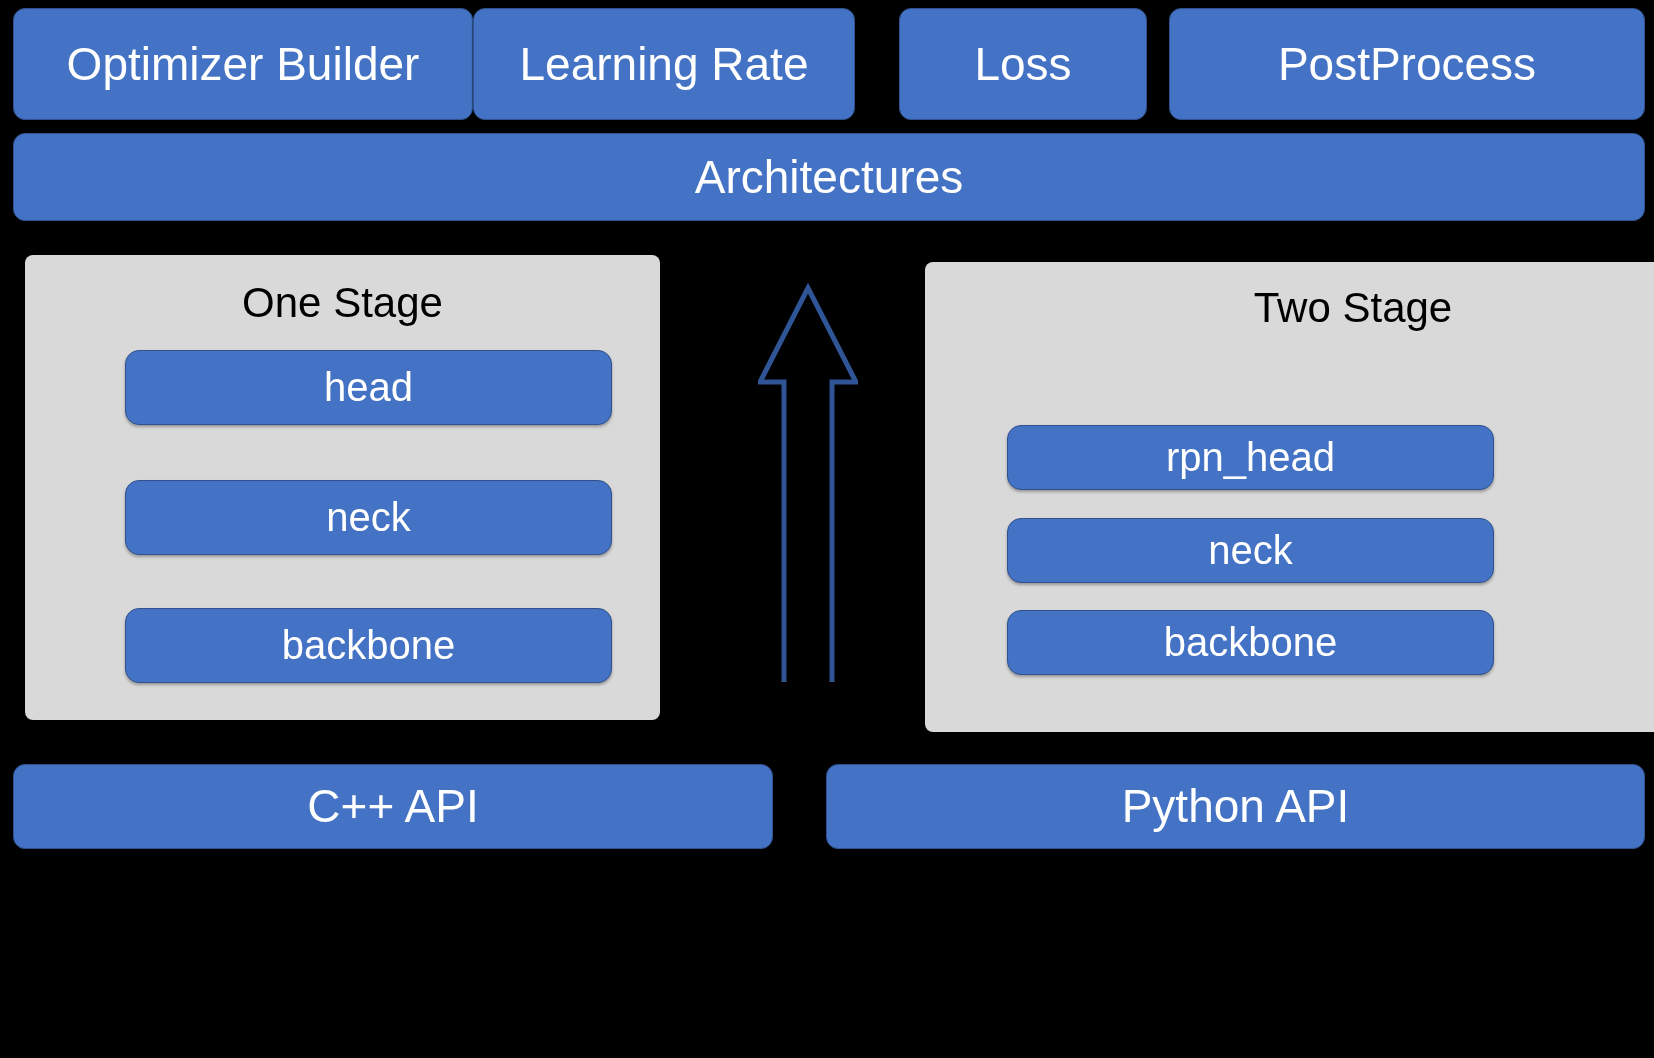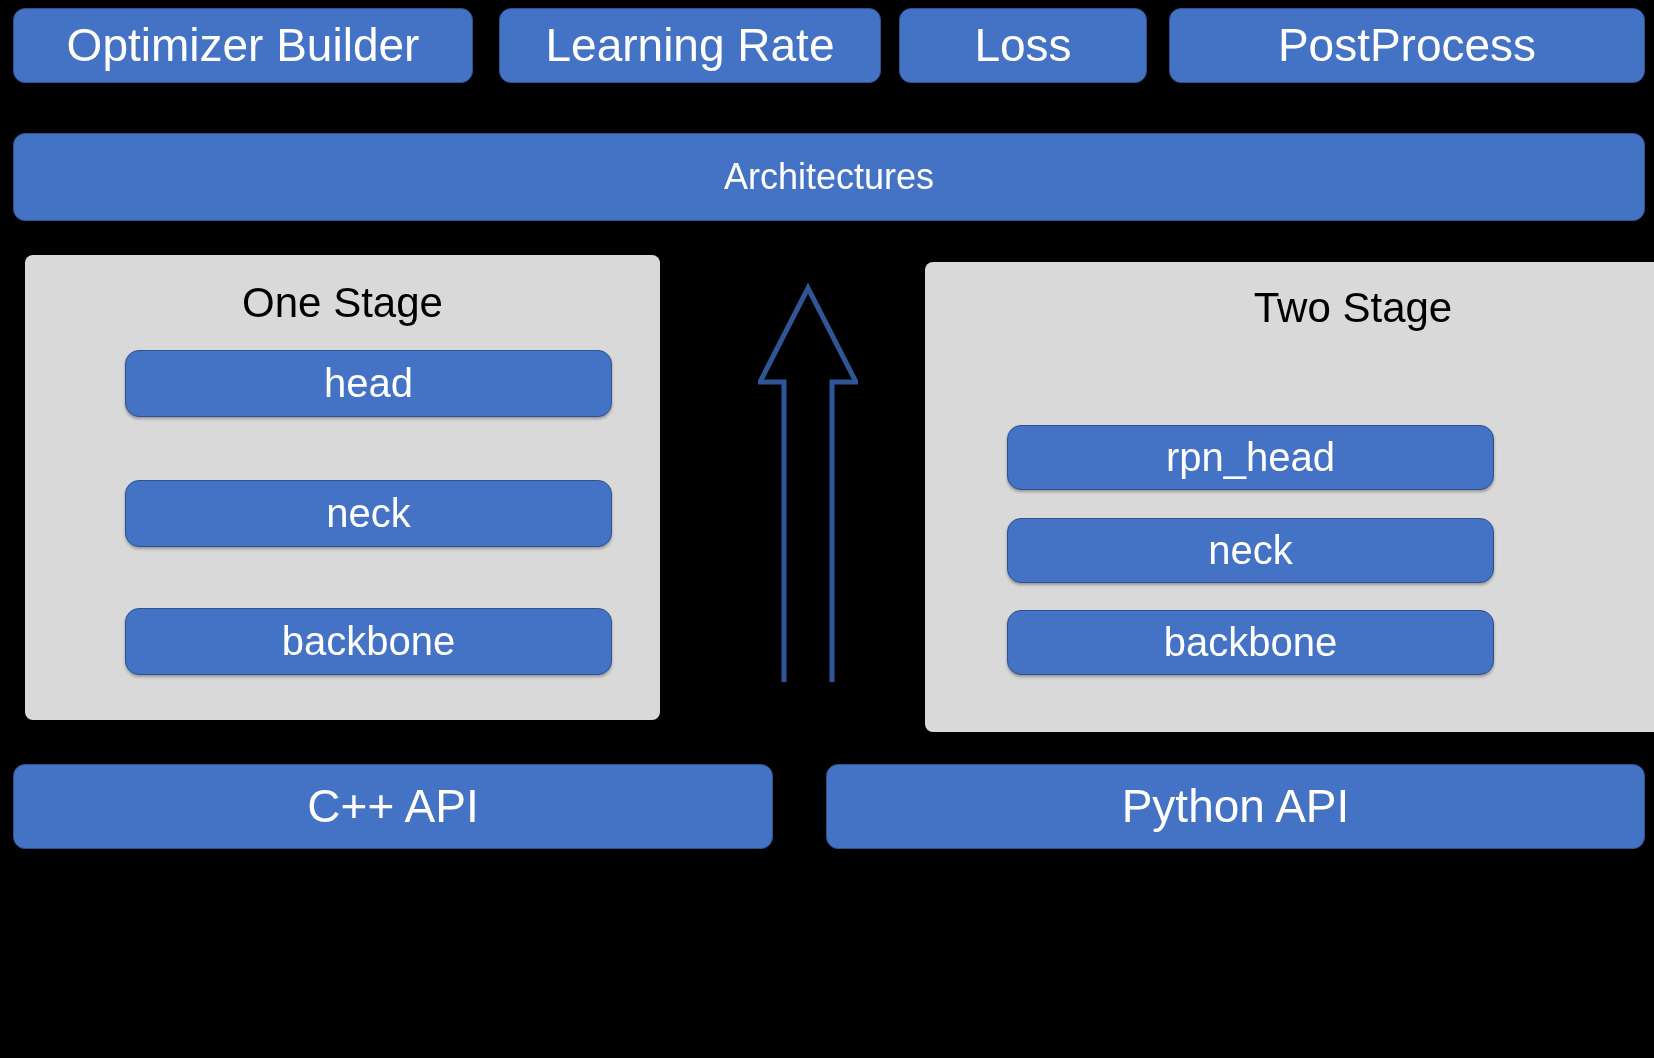--- a/index.html
+++ b/index.html
@@ -28,30 +28,30 @@
     color: #FFFFFF;
     display: flex;
     align-items: center;
     justify-content: center;
     text-align: center;
     line-height: 1.05;
     white-space: nowrap;
     box-shadow: 0 2px 3px rgba(0,0,0,0.35);
   }
   
-  .top-row-box { height: 75px; top: 8px; font-size: 46px; text-align: right; }
+  .top-row-box { height: 112px; top: 8px; font-size: 46px; text-align: right; }
   #box-optimizer-builder { left: 13px;   width: 460px; }
-  #box-learning-rate     { left: 499px;  width: 382px; }
+  #box-learning-rate     { left: 473px;  width: 382px; }
   #box-loss              { left: 899px;  width: 248px; }
   #box-postprocess       { left: 1169px; width: 476px; }
 
   
   #box-architectures {
     left: 13px; top: 133px; width: 1632px; height: 88px;
-    font-size: 36px;
+    font-size: 46px;
   }
 
   
   .panel {
     position: absolute;
     box-sizing: border-box;
     background: #D9D9D9;
     border-radius: 8px;
     box-shadow: 0 3px 4px rgba(0,0,0,0.35);
   }
@@ -78,21 +78,21 @@
     border-radius: 14px;
     color: #FFFFFF;
     display: flex;
     align-items: center;
     justify-content: center;
     font-size: 40px;
     white-space: nowrap;
     box-shadow: 0 2px 3px rgba(0,0,0,0.3);
   }
   
-  #panel-one-stage .stage-item { left: 100px; width: 487px; height: 67px; }
+  #panel-one-stage .stage-item { left: 100px; width: 487px; height: 75px; }
   #one-item-0 { top: 95px; }
   #one-item-1 { top: 225px; }
   #one-item-2 { top: 353px; }
 
   
   #panel-two-stage .stage-item { left: 82px; width: 487px; height: 65px; }
   #two-item-0 { top: 73px; }
   #two-item-1 { top: 163px; }
   #two-item-2 { top: 256px; }
   #two-item-3 { top: 348px; }

